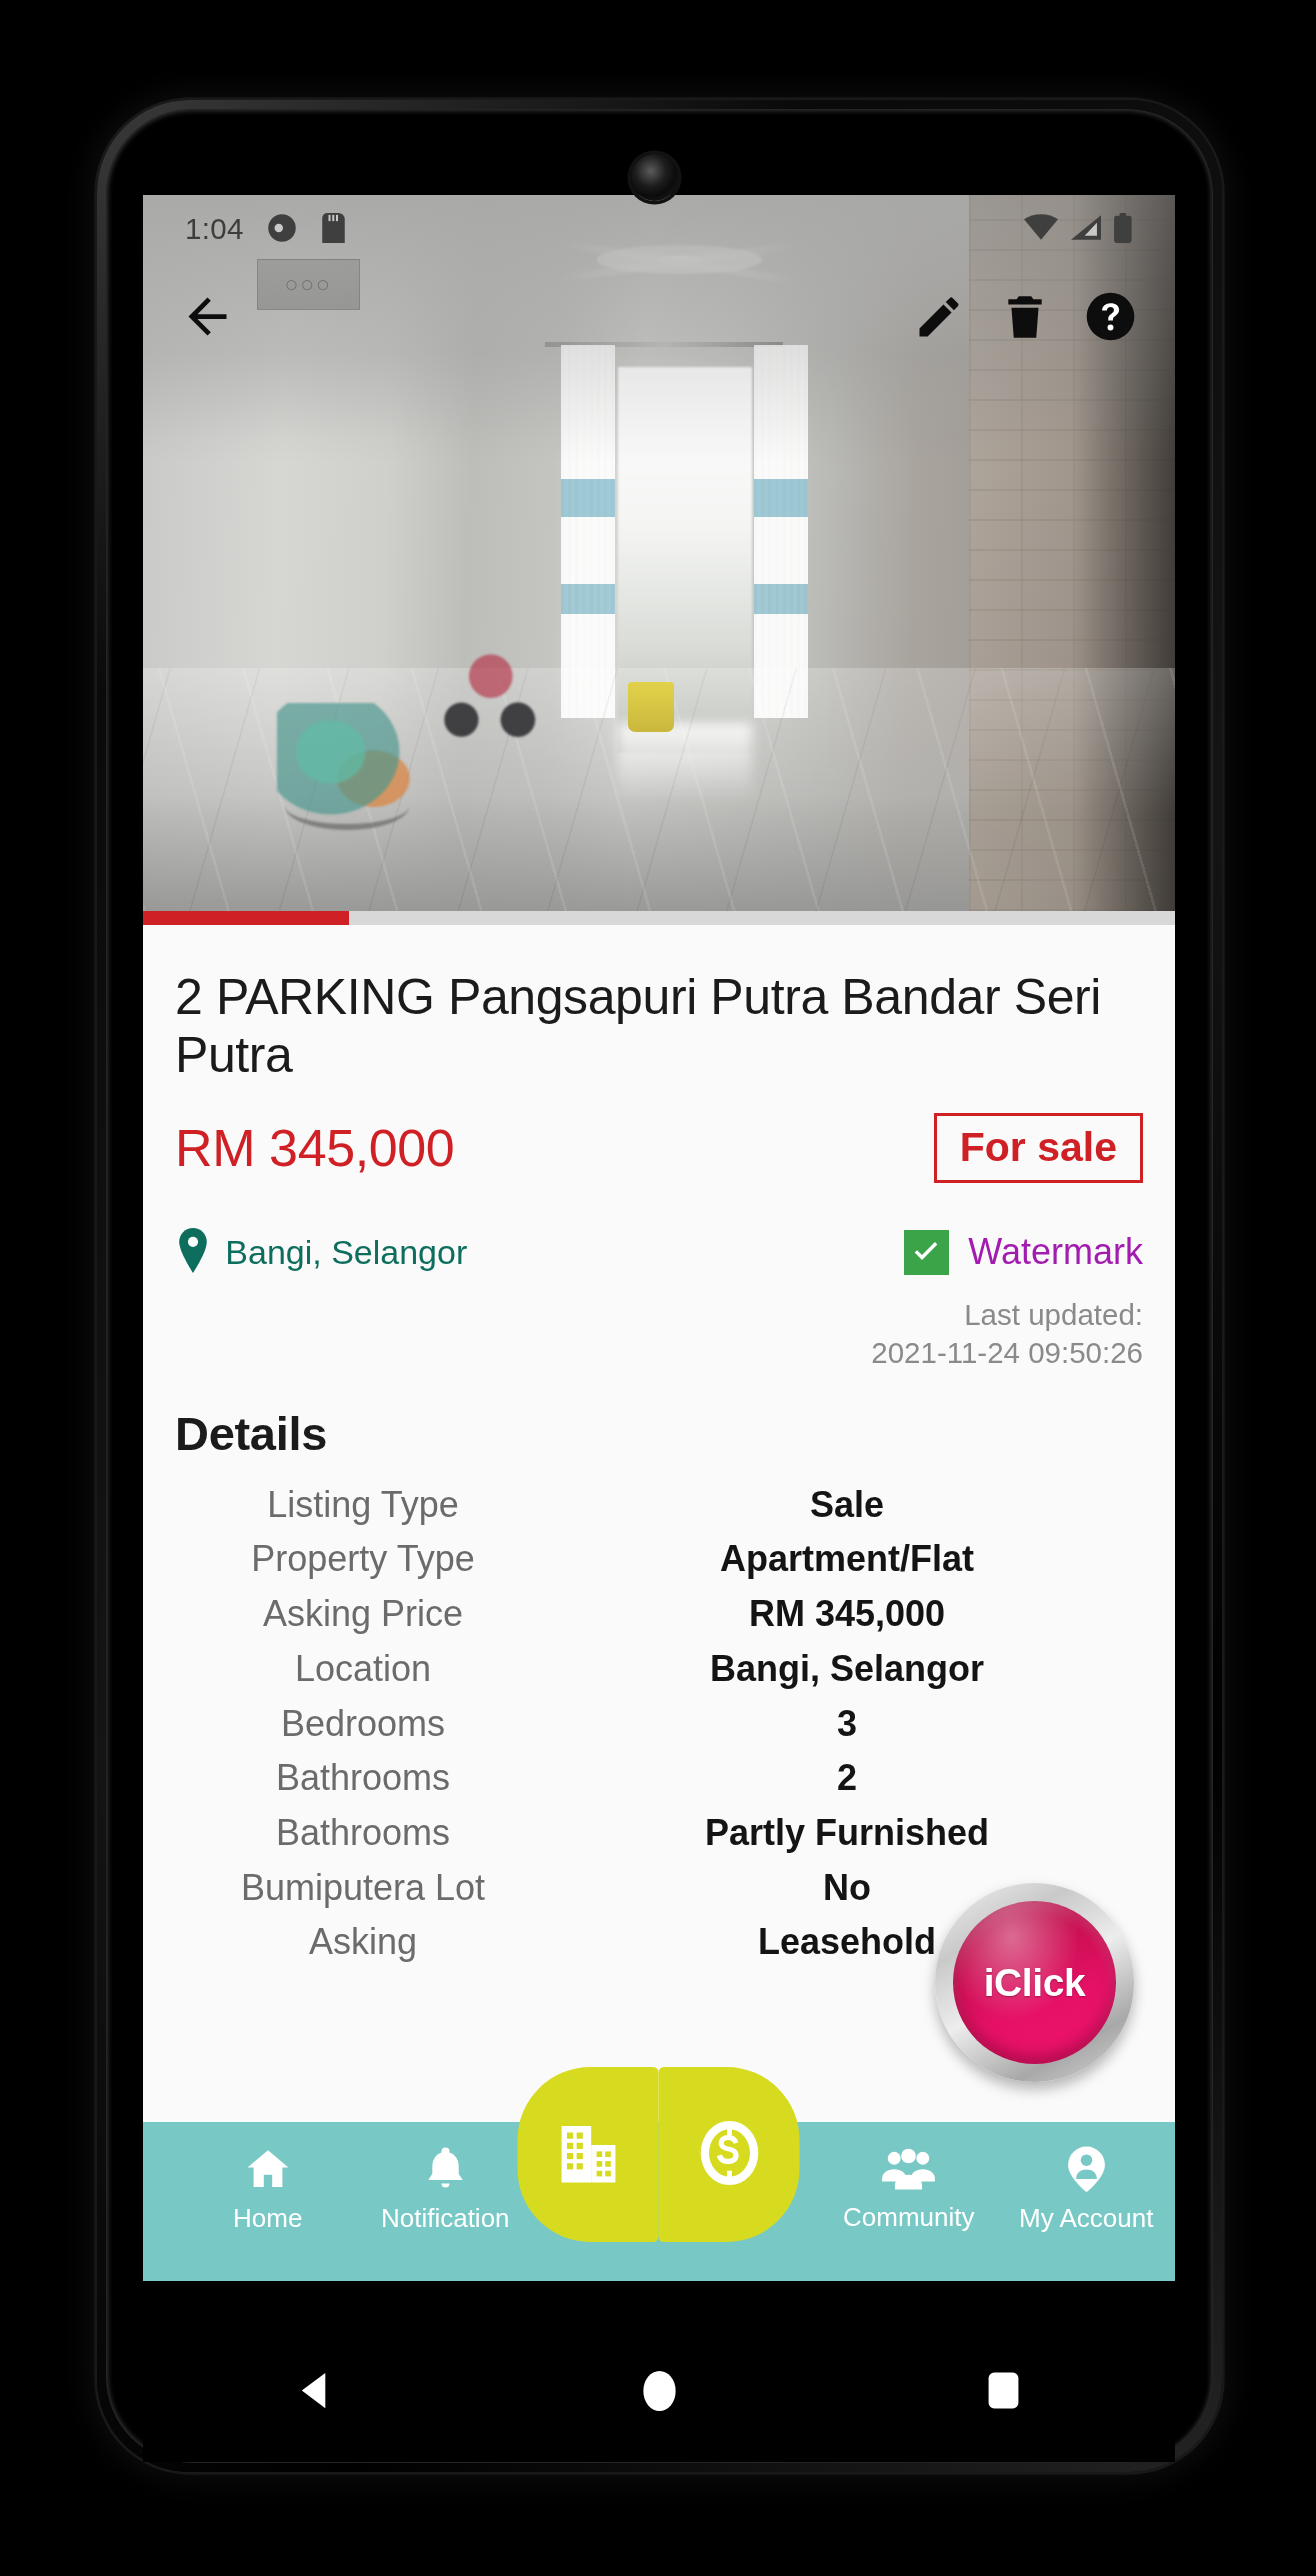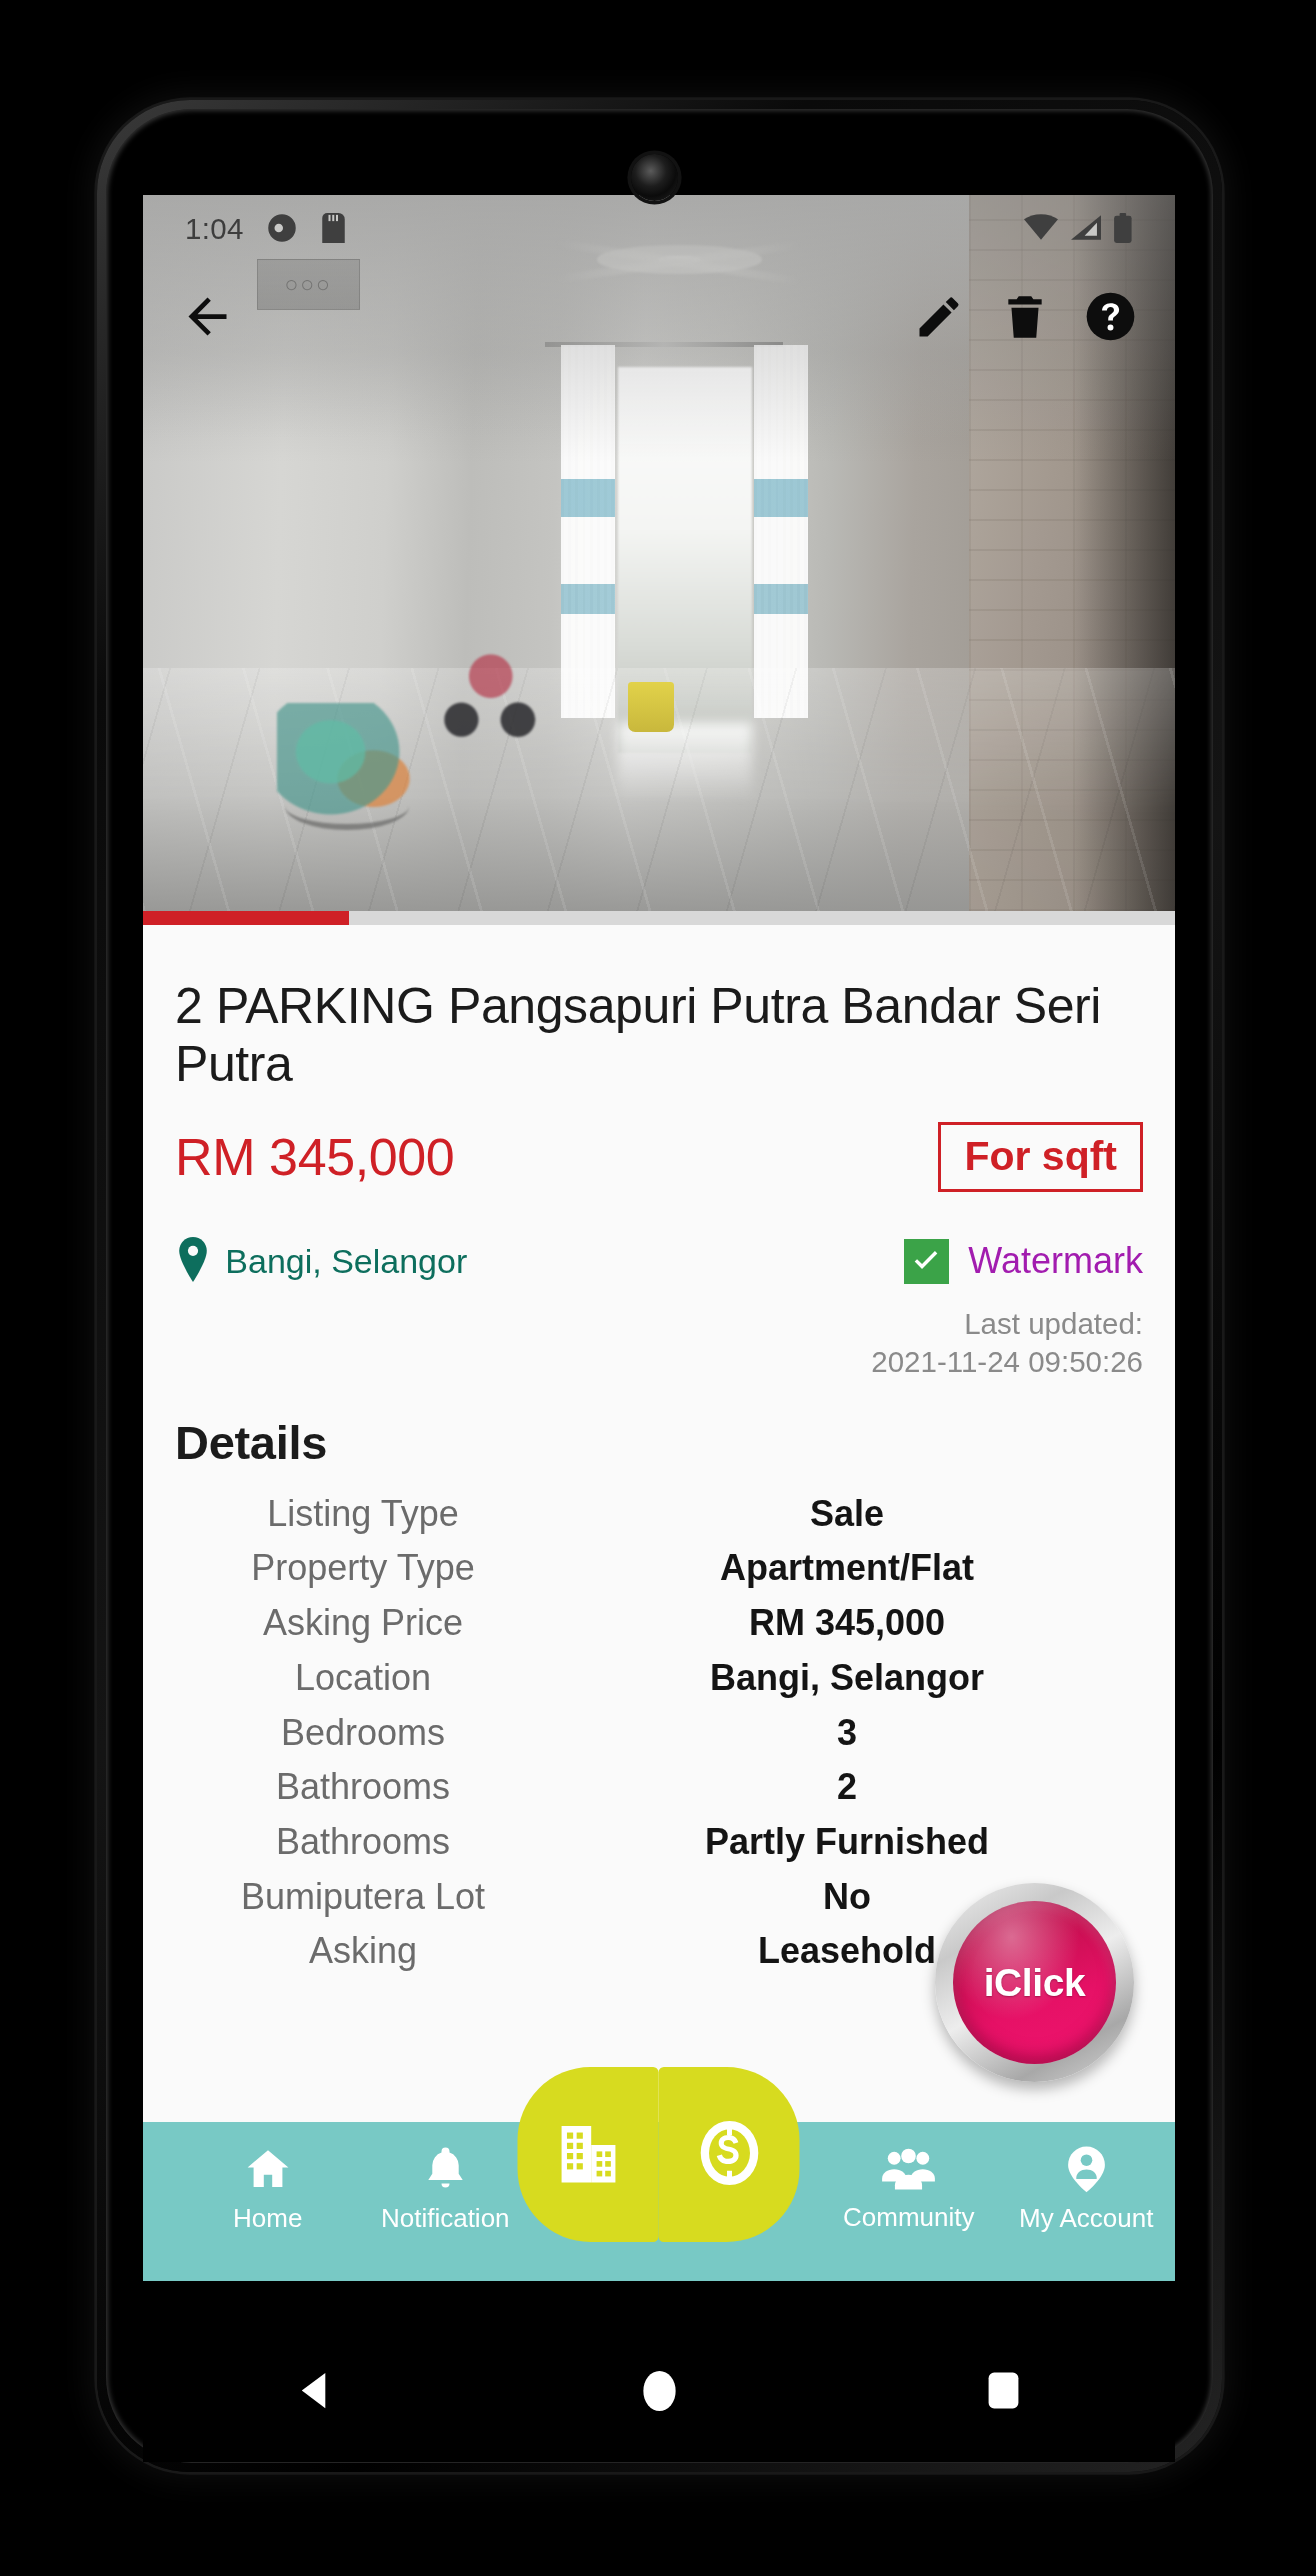--- a/index.html
+++ b/index.html
@@ -277,21 +277,21 @@
 
   
   .content {
     position: absolute;
     left: 0; top: 730px;
     width: 100%;
     bottom: 0;
     background: #fafafa;
     overflow: hidden;
   }
-  .pad { padding: 16px 32px; }
+  .pad { padding: 7px 32px; }
 
   .listing-title {
     font-size: 50px;
     line-height: 1.16;
     font-weight: 400;
     color: #1b1b1b;
     padding-top: 36px;
     letter-spacing: -0.4px;
   }
 
@@ -568,21 +568,21 @@
       <div class="fill" style="width: 20%; background: rgb(207, 32, 38);"></div>
     </div>
 
     <div class="content">
       <div class="pad">
 
         <div class="listing-title">2 PARKING Pangsapuri Putra Bandar Seri Putra</div>
 
         <div class="price-row">
           <div class="price" style="color: rgb(207, 32, 38);">RM 345,000</div>
-          <div class="status-badge" style="color: rgb(207, 32, 38); border-color: rgb(207, 32, 38);">For sqft</div>
+          <div class="status-badge" style="color: rgb(207, 32, 38); border-color: rgb(207, 32, 38);">For sale</div>
         </div>
 
         <div class="loc-row">
           <div class="loc-left">
             <span>
               <svg width="36" height="45" viewBox="0 0 24 30">
                   <path d="M12 0C6.9 0 2.8 4.1 2.8 9.2c0 6.9 9.2 20.8 9.2 20.8s9.2-13.9 9.2-20.8C21.2 4.1 17.1 0 12 0z" fill="#0d6e5d"></path>
                   <circle cx="12" cy="9.2" r="3.4" fill="#fafafa"></circle>
                 </svg>
             </span>

